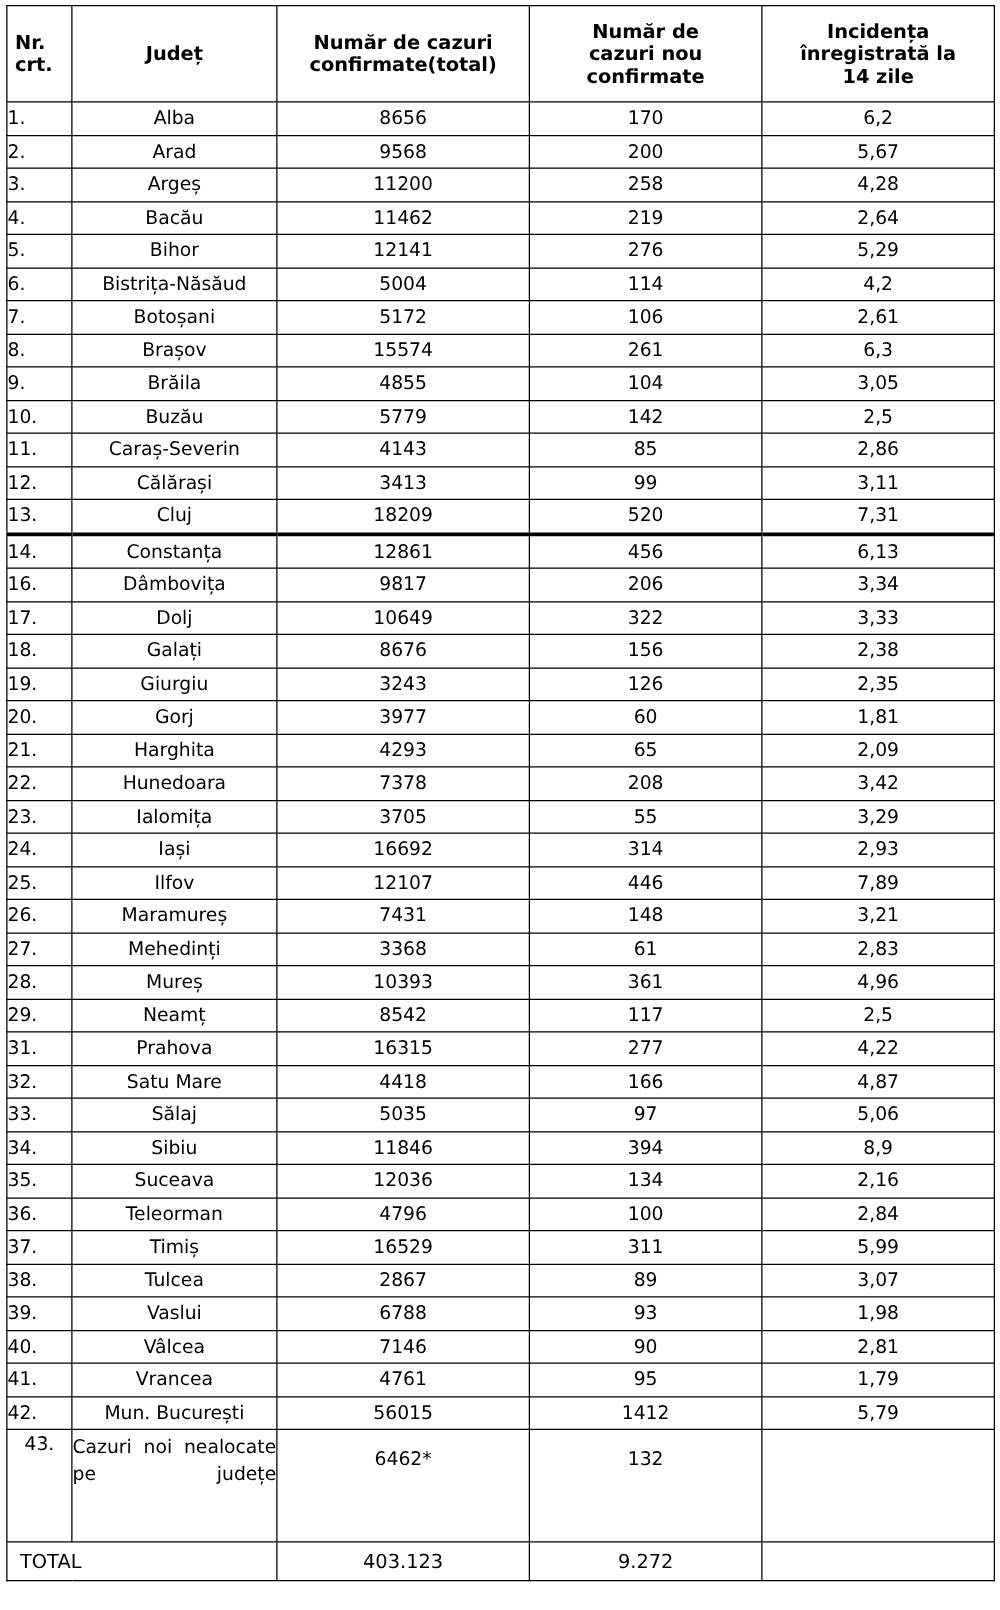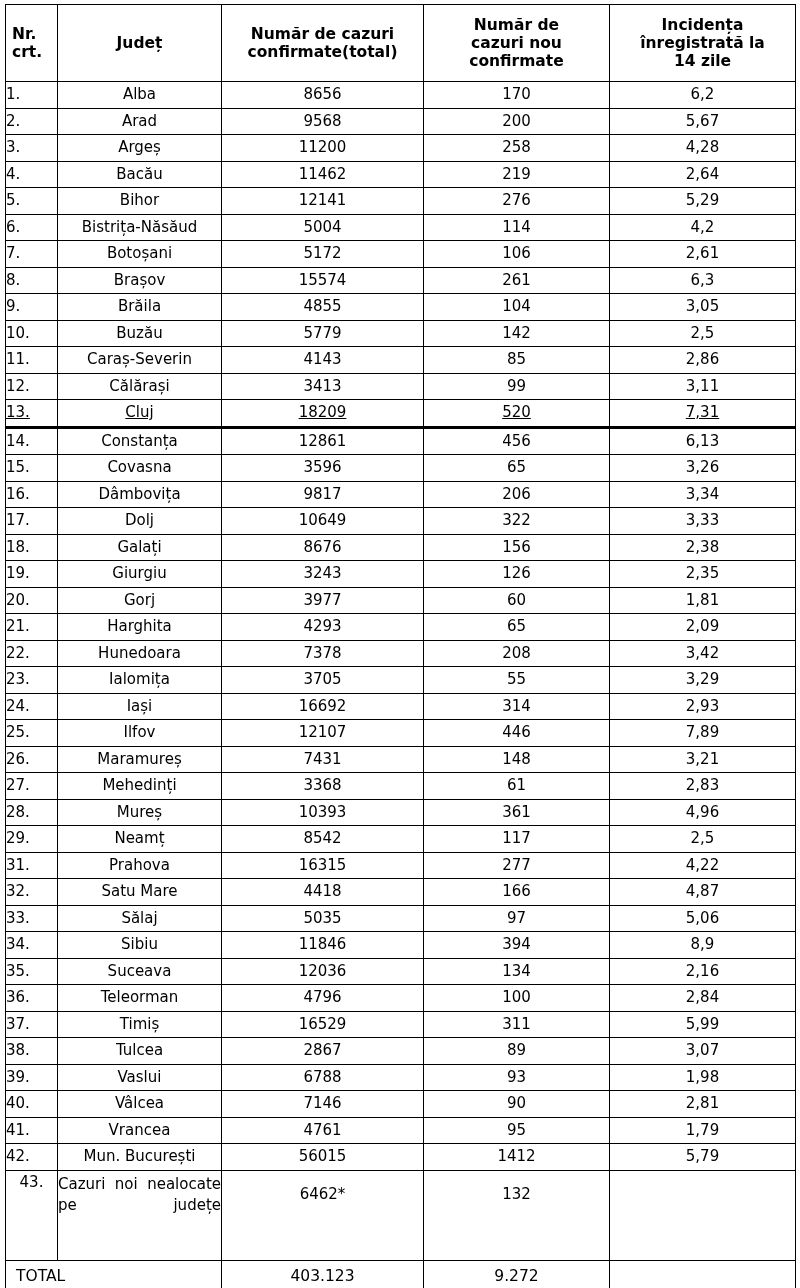--- a/index.html
+++ b/index.html
@@ -66,21 +66,20 @@
     padding-left: 7px;
     white-space: nowrap;
     overflow: hidden;
   }
   td.num {
     text-align: center;
   }
   
   tr.sep-after td {
     border-bottom-width: 3px;
-    text-decoration: underline;
   }
   
   tr.row-43 td {
     height: 74px;
     vertical-align: top;
     text-align: center;
   }
   tr.row-43 td.nr {
     padding-top: 3px;
   }
@@ -235,27 +234,20 @@
           <td class="num">7,31</td>
         </tr>
         <tr>
           <td class="nr">14.</td>
           <td class="jud">Constanța</td>
           <td class="num">12861</td>
           <td class="num">456</td>
           <td class="num">6,13</td>
         </tr>
         <tr>
-          <td class="nr">15.</td>
-          <td class="jud">Covasna</td>
-          <td class="num">3596</td>
-          <td class="num">65</td>
-          <td class="num">3,26</td>
-        </tr>
-        <tr>
           <td class="nr">16.</td>
           <td class="jud">Dâmbovița</td>
           <td class="num">9817</td>
           <td class="num">206</td>
           <td class="num">3,34</td>
         </tr>
         <tr>
           <td class="nr">17.</td>
           <td class="jud">Dolj</td>
           <td class="num">10649</td>

